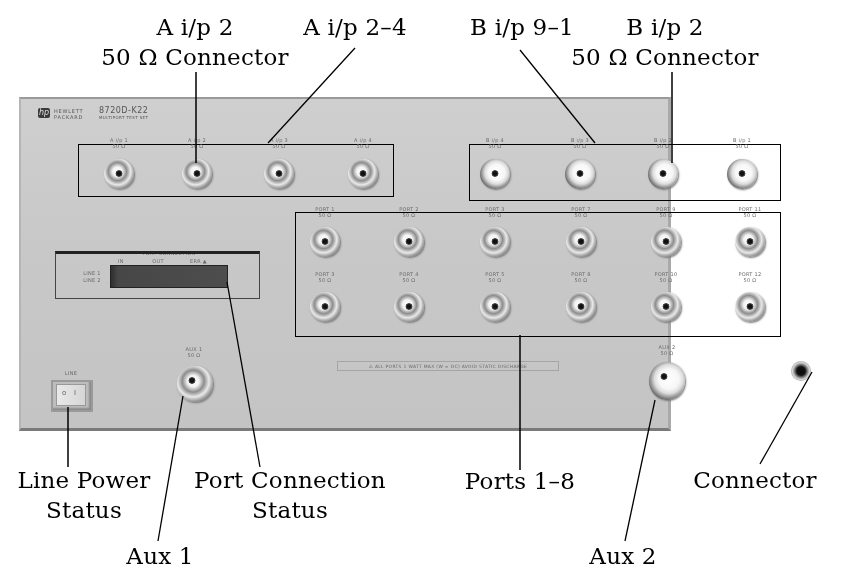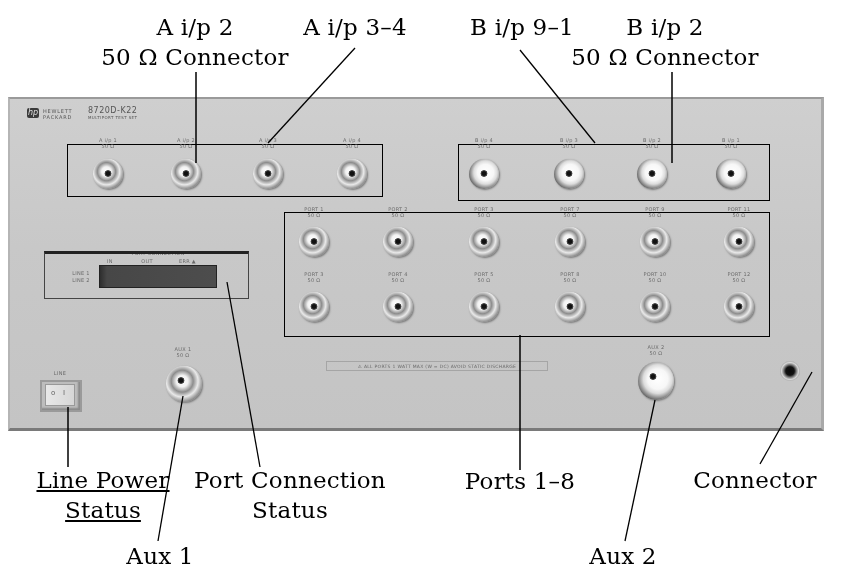--- a/index.html
+++ b/index.html
@@ -1,19 +1,19 @@
 <!DOCTYPE html>
 <html><head>
 <meta charset="utf-8">
 <style>
   html, body { margin:0; padding:0; background:#ffffff; }
   body { width:862px; height:582px; position:relative; overflow:hidden; font-family:"DejaVu Serif", serif; color:#000; }
   .callout { position:absolute; font-size:23px; line-height:30px; text-align:center; white-space:nowrap; letter-spacing:0.2px; }
   #panel {
-    position:absolute; left:8px; top:97px; width:816px; height:334px;
+    position:absolute; left:19px; top:97px; width:652px; height:334px;
     background:linear-gradient(180deg,#cfcfcf 0%, #c8c8c8 45%, #c4c4c4 100%);
     border-top:2px solid #9a9a9a; border-right:3px solid #a9a9a9; border-bottom:3px solid #7a7a7a; border-left:2px solid #b5b5b5;
     box-sizing:border-box;
   }
   .tiny { position:absolute; font-family:"DejaVu Sans", sans-serif; font-size:5px; color:#6a6a6a; text-align:center; white-space:nowrap; line-height:6px; letter-spacing:0.3px; }
   .hp-logo { position:absolute; left:17px; top:9px; width:12px; height:10px; background:#3a3a3a; border-radius:2px; color:#ddd; font-size:8px; line-height:10px; text-align:center; font-family:"DejaVu Sans", sans-serif; font-style:italic; }
   .brand { position:absolute; font-family:"DejaVu Sans", sans-serif; color:#555; white-space:nowrap; }
   .connector {
     position:absolute; width:30px; height:30px; border-radius:50%;
     background: radial-gradient(circle at 45% 42%, #ffffff 0%, #f2f2f2 20%, #8d8d8d 38%, #e9e9e9 55%, #6d6d6d 78%, #c9c9c9 100%);
@@ -36,21 +36,21 @@
     background:radial-gradient(circle at 50% 50%, #0a0a0a 0%, #111 30%, #7a7a7a 45%, #d7d7d7 60%, #6b6b6b 85%, #b5b5b5 100%); }
   svg.leaders { position:absolute; left:0; top:0; width:862px; height:582px; pointer-events:none; }
 </style>
 </head>
 <body>
 
 <div class="callout" style="left:95px; top:12px; width:200px;">
   <div>A i/p 2</div>
   <div>50 Ω Connector</div>
 </div>
-<div class="callout" style="left:290px; top:12px; width:130px;">A i/p 3–4</div>
+<div class="callout" style="left:290px; top:12px; width:130px;">A i/p 2–4</div>
 <div class="callout" style="left:462px; top:12px; width:120px;">B i/p 9–1</div>
 <div class="callout" style="left:565px; top:12px; width:200px;">
   <div>B i/p 2</div>
   <div>50 Ω Connector</div>
 </div>
 
 <div id="panel">
   <div class="hp-logo">hp</div>
   <div class="brand" style="left:33px; top:9px; font-size:5px; letter-spacing:0.8px;">HEWLETT</div>
   <div class="brand" style="left:33px; top:15px; font-size:5px; letter-spacing:0.8px;">PACKARD</div>
@@ -164,21 +164,21 @@
   <line x1="520" y1="50" x2="595" y2="143" stroke="#000" stroke-width="1.3"></line>
   <line x1="672" y1="72" x2="672" y2="163" stroke="#000" stroke-width="1.5"></line>
   <line x1="68" y1="407" x2="68" y2="467" stroke="#000" stroke-width="1.5"></line>
   <line x1="227" y1="282" x2="260" y2="467" stroke="#000" stroke-width="1.3"></line>
   <line x1="183" y1="396" x2="158" y2="541" stroke="#000" stroke-width="1.3"></line>
   <line x1="520" y1="335" x2="520" y2="470" stroke="#000" stroke-width="1.5"></line>
   <line x1="655" y1="400" x2="625" y2="541" stroke="#000" stroke-width="1.3"></line>
   <line x1="812" y1="372" x2="760" y2="464" stroke="#000" stroke-width="1.3"></line>
 </svg>
 
-<div class="callout" style="left:23px; top:465px; width:160px;text-decoration:underline;">
+<div class="callout" style="left:4px; top:465px; width:160px;">
   <div>Line Power</div>
   <div>Status</div>
 </div>
 <div class="callout" style="left:185px; top:465px; width:210px;">
   <div>Port Connection</div>
   <div>Status</div>
 </div>
 <div class="callout" style="left:115px; top:541px; width:90px;">Aux 1</div>
 <div class="callout" style="left:450px; top:466px; width:140px;">Ports 1–8</div>
 <div class="callout" style="left:578px; top:541px; width:90px;">Aux 2</div>

